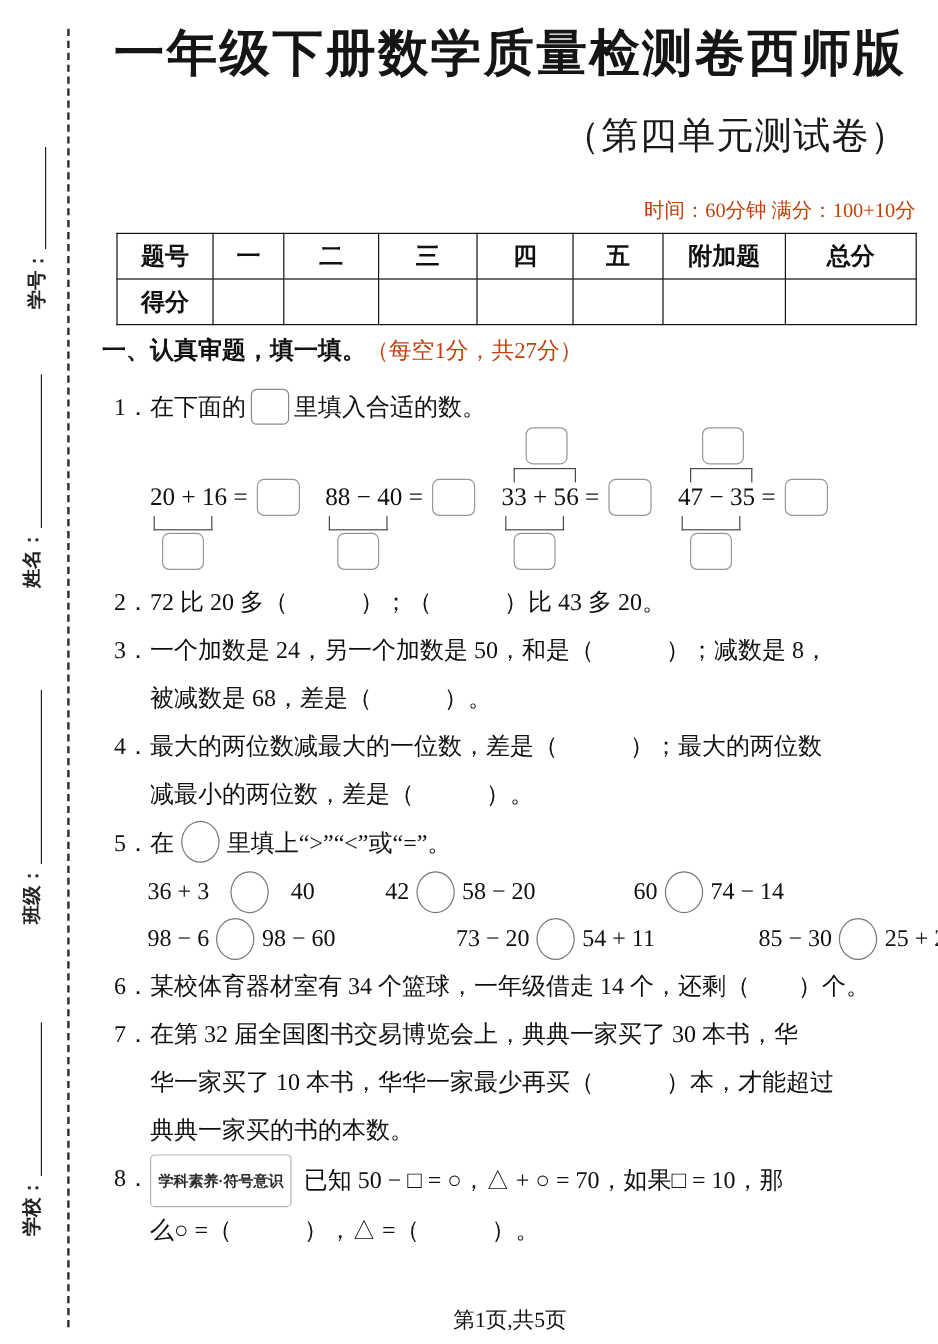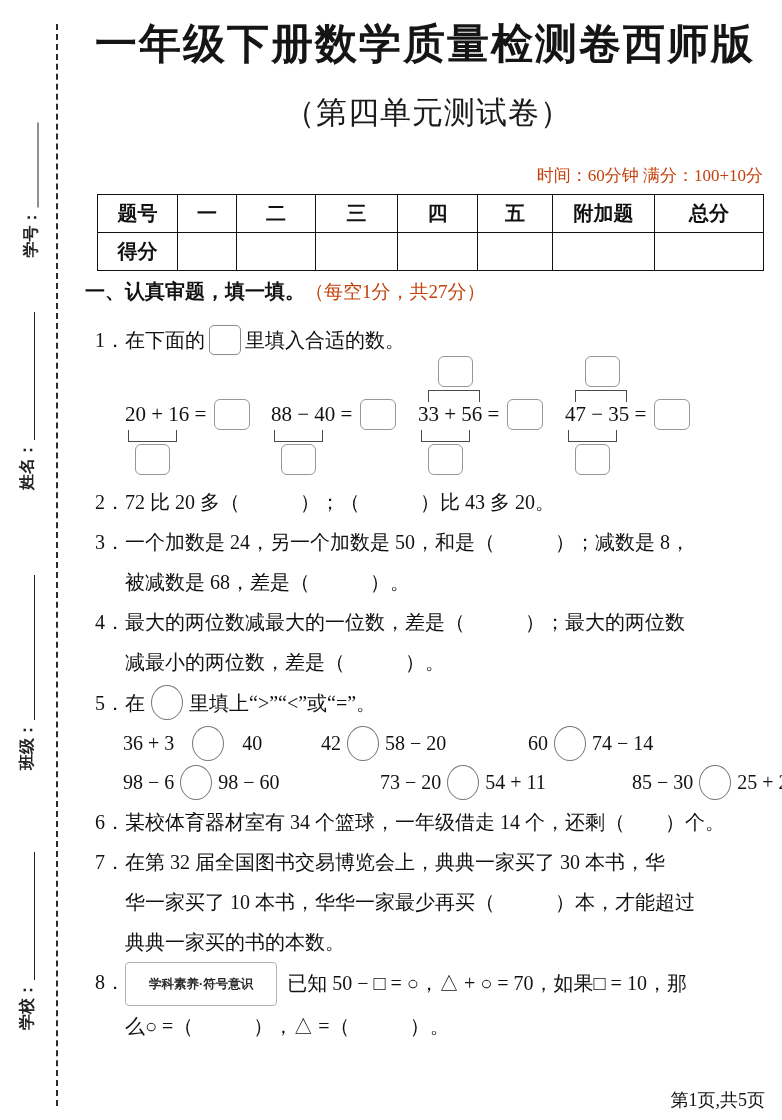--- a/index.html
+++ b/index.html
@@ -10,21 +10,21 @@
   
   .seal-line{position:absolute;left:56px;top:24px;height:1082px;width:0;
     border-left:2px dashed #2b2b2b;}
   .side-field{position:absolute;height:22px;display:flex;align-items:center;
     transform:rotate(-90deg);white-space:nowrap;
     font-family:"Liberation Sans", sans-serif;font-weight:600;font-size:16px;color:#222;}
   .side-field .wline{display:inline-block;height:14px;border-bottom:1.6px solid #222;margin-left:2px;}
   
   .title{position:absolute;left:85px;width:680px;top:16px;text-align:center;
     font-size:42px;font-weight:600;letter-spacing:2px;color:#151515;}
-  .subtitle{position:absolute;left:88px;width:680px;top:92px;text-align:center;
+  .subtitle{position:absolute;left:77px;width:680px;top:92px;text-align:right;
     font-size:31px;font-weight:500;letter-spacing:1px;color:#1a1a1a;}
   .meta{position:absolute;left:85px;width:678px;top:164px;text-align:right;font-size:17px;color:#c2410c;}
   
   table.score{position:absolute;left:97px;top:194px;border-collapse:collapse;table-layout:fixed;}
   table.score td,table.score th{border:1.7px solid #111;height:37px;text-align:center;
     font-family:"Liberation Sans", sans-serif;font-size:20px;font-weight:700;color:#111;padding:0;}
   table.score td.blank{font-weight:400;}
   
   .section-head{position:absolute;left:85px;top:278px;font-size:20px;white-space:nowrap;}
   .section-head .b{font-family:"Liberation Sans", sans-serif;font-weight:700;}
@@ -51,23 +51,23 @@
   .top-bracket{left:10px;top:35px;width:50px;border-top:1.6px solid #4a4a4a;
     border-left:1.6px solid #4a4a4a;border-right:1.6px solid #4a4a4a;}
   .bot-bracket{left:3px;top:75px;width:47px;border-bottom:1.6px solid #4a4a4a;
     border-left:1.6px solid #4a4a4a;border-right:1.6px solid #4a4a4a;}
   
   .cmp-row{position:absolute;left:95px;width:687px;height:36px;}
   .cmp{position:absolute;top:0;display:flex;align-items:center;white-space:nowrap;font-size:20px;}
   
   .badge{display:inline-block;font-family:"Liberation Sans", sans-serif;font-size:12.5px;
     font-weight:700;color:#2a2a2a;border:1.5px solid #b3b3b3;border-radius:4px;
-    padding:1px 23px;margin-right:10px;vertical-align:2px;background:#fff;}
-  
-  .footer{position:absolute;left:85px;width:680px;top:1088px;text-align:right;font-size:18px;color:#111;}
+    padding:1px 6px;margin-right:10px;vertical-align:2px;background:#fff;}
+  
+  .footer{position:absolute;left:85px;width:680px;top:1088px;text-align:center;font-size:18px;color:#111;}
 </style>
 </head>
 <body>
 
 <div class="seal-line"></div>
 
 <div class="side-field" style="width:143px;left:-41px;top:175px;">
   <span>学号：</span>
   <span class="wline" style="width:85px;"></span>
 </div>

